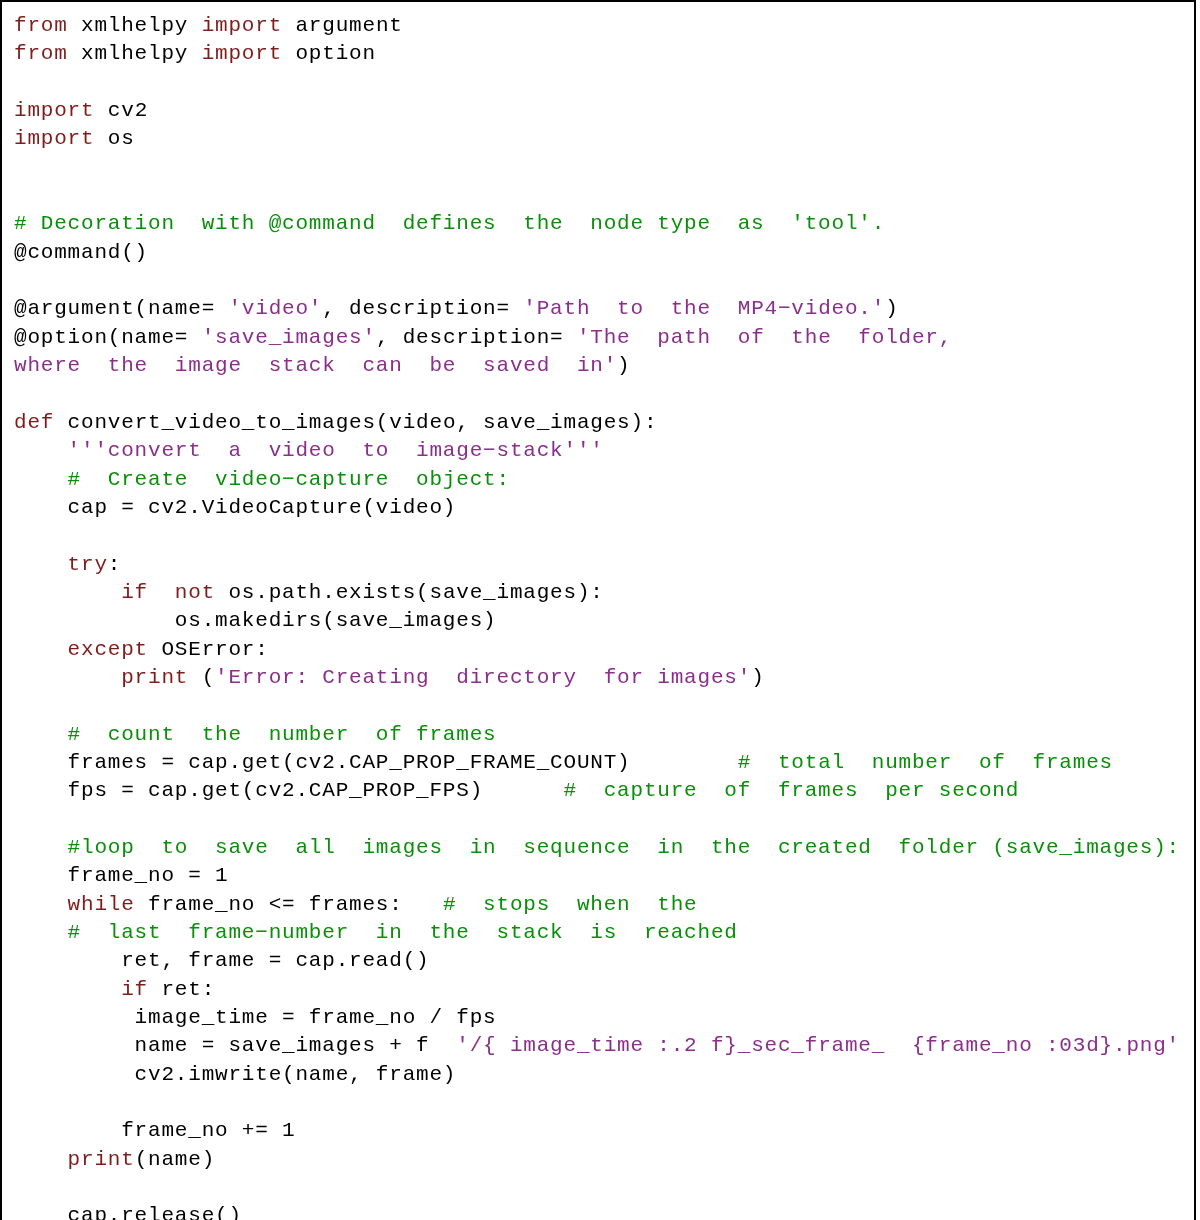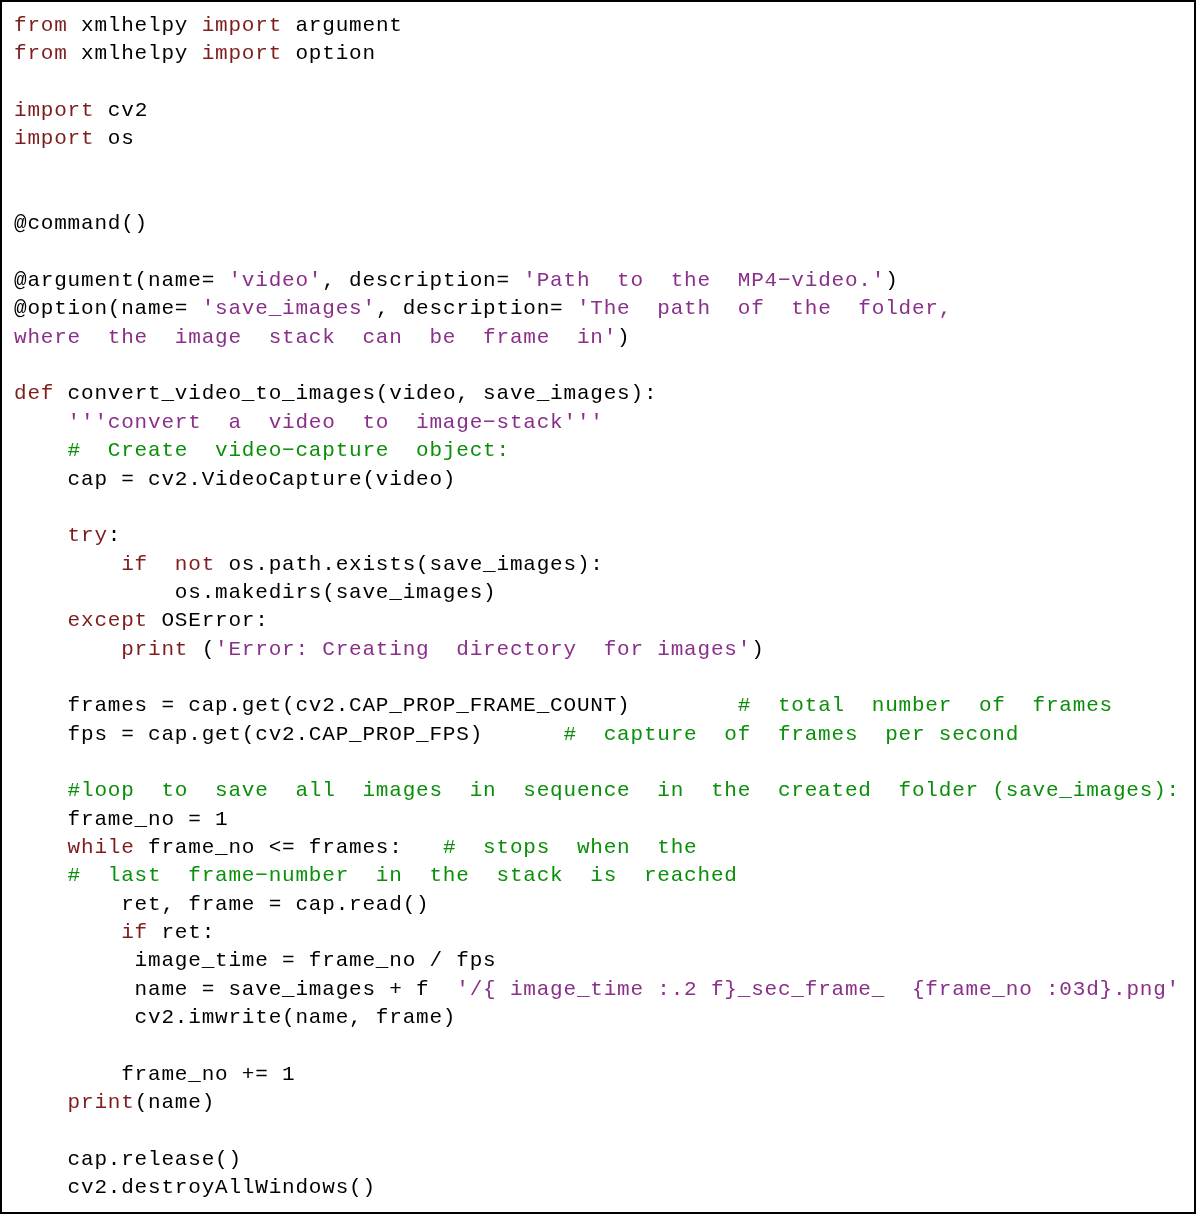--- a/index.html
+++ b/index.html
@@ -32,37 +32,39 @@
 <body>
 
 <div class="code-container">
   <pre id="code-pre"><span class="kw">from</span> xmlhelpy <span class="kw">import</span> argument
 <span class="kw">from</span> xmlhelpy <span class="kw">import</span> option
 
 <span class="kw">import</span> cv2
 <span class="kw">import</span> os
 
 
+<span class="cm"># Decoration  with @command  defines  the  node type  as  'tool'.</span>
 @command()
 
 @argument(name= <span class="str">'video'</span>, description= <span class="str">'Path  to  the  MP4−video.'</span>)
 @option(name= <span class="str">'save_images'</span>, description= <span class="str">'The  path  of  the  folder,</span>
-<span class="str">where  the  image  stack  can  be  frame  in'</span>)
+<span class="str">where  the  image  stack  can  be  saved  in'</span>)
 
 <span class="kw">def</span> convert_video_to_images(video, save_images):
     <span class="str">'''convert  a  video  to  image−stack'''</span>
     <span class="cm">#  Create  video−capture  object:</span>
     cap = cv2.VideoCapture(video)
 
     <span class="kw">try</span>:
         <span class="kw">if  not</span> os.path.exists(save_images):
             os.makedirs(save_images)
     <span class="kw">except</span> OSError:
         <span class="kw">print</span> (<span class="str">'Error: Creating  directory  for images'</span>)
 
+    <span class="cm">#  count  the  number  of frames</span>
     frames = cap.get(cv2.CAP_PROP_FRAME_COUNT)        <span class="cm">#  total  number  of  frames</span>
     fps = cap.get(cv2.CAP_PROP_FPS)      <span class="cm">#  capture  of  frames  per second</span>
 
     <span class="cm">#loop  to  save  all  images  in  sequence  in  the  created  folder (save_images):</span>
     frame_no = 1
     <span class="kw">while</span> frame_no &lt;= frames:   <span class="cm">#  stops  when  the</span>
     <span class="cm">#  last  frame−number  in  the  stack  is  reached</span>
         ret, frame = cap.read()
         <span class="kw">if</span> ret:
          image_time = frame_no / fps

